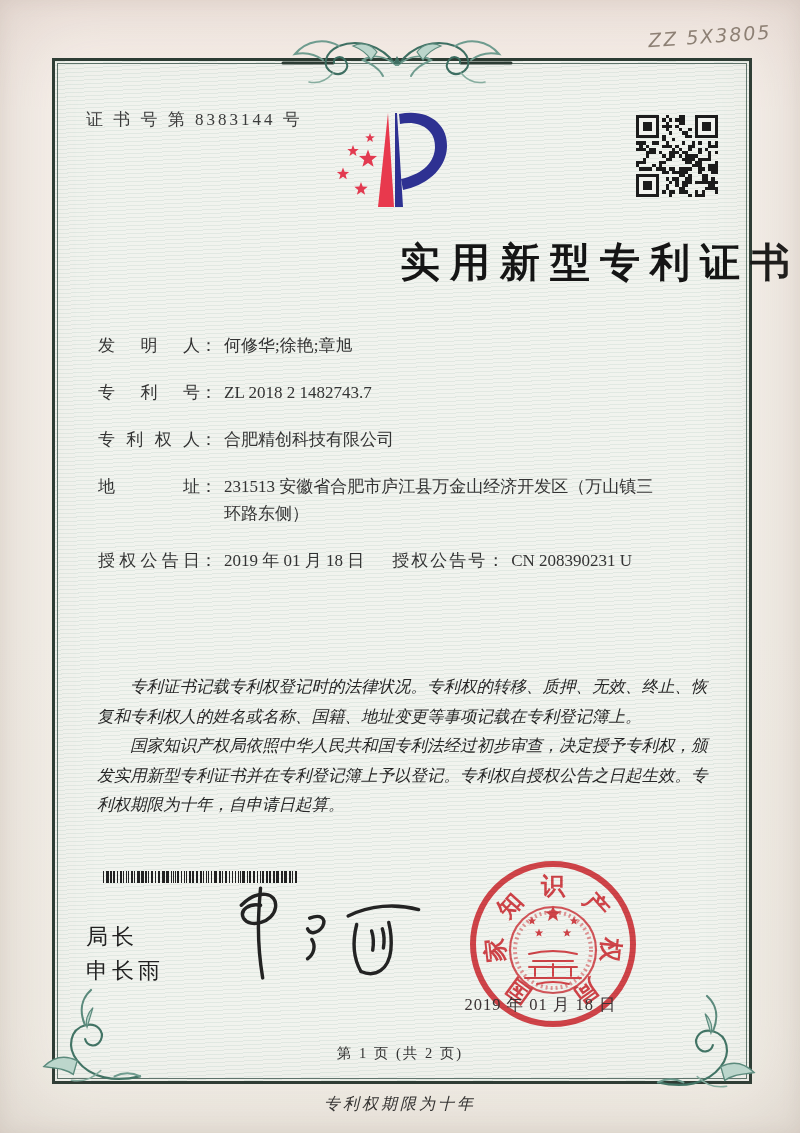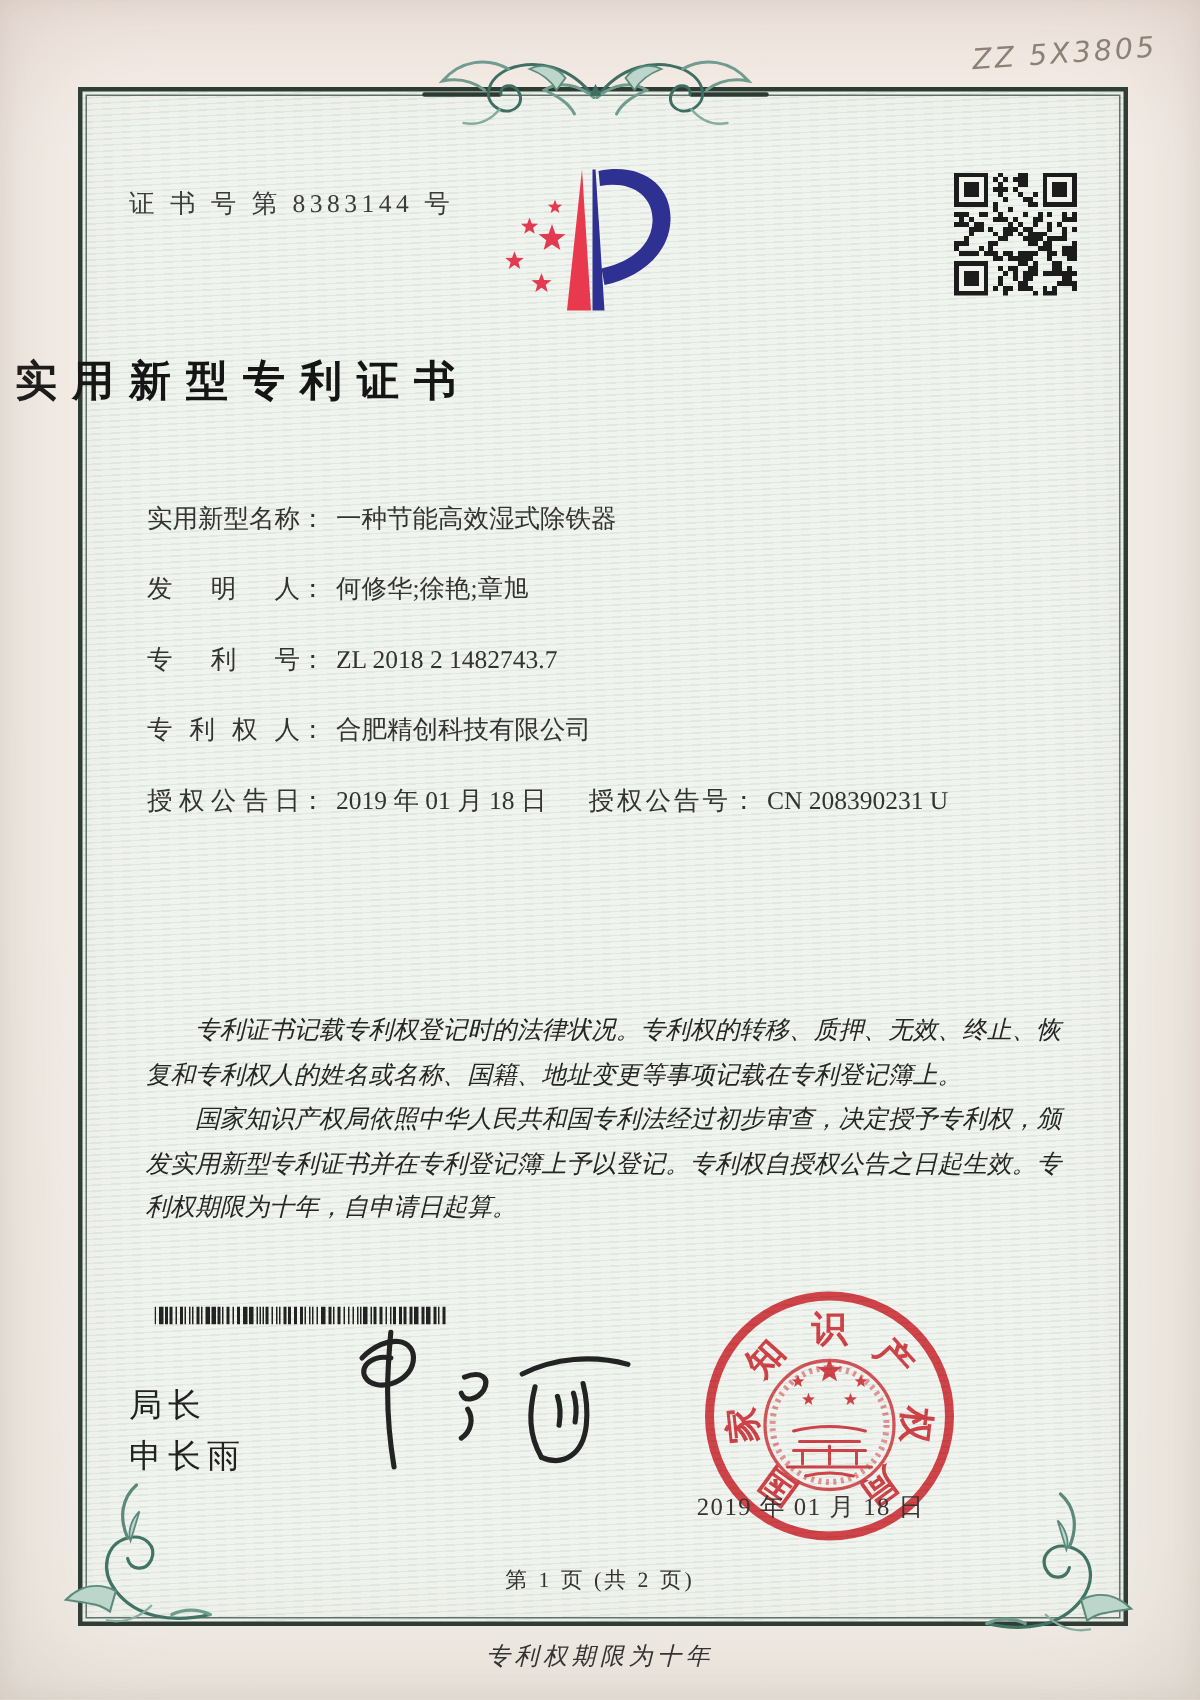--- a/index.html
+++ b/index.html
@@ -18,26 +18,26 @@
       repeating-linear-gradient(177deg, rgba(140,176,164,.16) 0 1px, rgba(255,255,255,0) 1px 4px),
       #f1f3ee;
   }
   .frame-inner{position:absolute;inset:2px;border:1px solid rgba(45,75,64,.75);pointer-events:none;}
   
   .hand-note{
     position:absolute;left:648px;top:24px;width:150px;
     font-family:"DejaVu Sans",sans-serif;font-size:19px;color:#8d8175;
     transform:rotate(-4deg);letter-spacing:2px;font-style:italic;
   }
-  .cert-no{position:absolute;left:86px;top:124px;font-size:17px;letter-spacing:3px;color:#3b3b3b;}
+  .cert-no{position:absolute;left:86px;top:108px;font-size:17px;letter-spacing:3px;color:#3b3b3b;}
   .logo{position:absolute;left:336px;top:108px;width:118px;height:112px;}
   .qr{position:absolute;left:636px;top:115px;width:82px;height:82px;}
   .title{
-    position:absolute;left:0;top:235px;width:100%;text-align:left;
-    font-size:28px;font-weight:600;letter-spacing:10px;text-indent:10px;color:#151515;
+    position:absolute;left:0;top:235px;width:100%;text-align:right;
+    font-size:40px;font-weight:600;letter-spacing:10px;text-indent:10px;color:#151515;
   }
   
   .fields{position:absolute;left:98px;top:332px;width:608px;font-size:17px;}
   .field-row{margin-bottom:20px;line-height:27px;white-space:nowrap;}
   .flabel{display:inline-block;width:102px;text-align:justify;text-align-last:justify;vertical-align:top;color:#333;}
   .fcolon{display:inline-block;vertical-align:top;color:#333;}
   .fvalue{display:inline-block;margin-left:7px;vertical-align:top;color:#333;white-space:normal;}
   .row-address .fvalue{width:432px;}
   .flabel2{display:inline-block;margin-left:28px;letter-spacing:2px;vertical-align:top;color:#333;}
   
@@ -328,30 +328,30 @@
         <rect x="0" y="18" width="7" height="7"></rect>
         <rect x="1" y="19" width="5" height="5" fill="#f2f3ef"></rect>
         <rect x="2" y="20" width="3" height="3"></rect>
       </g>
   </svg>
 
   <div class="title">实用新型专利证书</div>
 
   <div class="fields">
     <div class="field-row">
-      <span class="flabel">实用新型名称</span><span class="fcolon">：</span><span class="fvalue">一种节能高效湿式除铁器</span>
-    </div>
-    <div class="field-row">
       <span class="flabel">发明人</span><span class="fcolon">：</span><span class="fvalue">何修华;徐艳;章旭</span>
     </div>
     <div class="field-row">
       <span class="flabel">专利号</span><span class="fcolon">：</span><span class="fvalue">ZL 2018 2 1482743.7</span>
     </div>
     <div class="field-row">
       <span class="flabel">专利权人</span><span class="fcolon">：</span><span class="fvalue">合肥精创科技有限公司</span>
+    </div>
+    <div class="field-row row-address">
+      <span class="flabel">地址</span><span class="fcolon">：</span><span class="fvalue">231513 安徽省合肥市庐江县万金山经济开发区（万山镇三环路东侧）</span>
     </div>
     <div class="field-row">
       <span class="flabel">授权公告日</span><span class="fcolon">：</span><span class="fvalue">2019 年 01 月 18 日</span><span class="flabel2">授权公告号</span><span class="fcolon">：</span><span class="fvalue">CN 208390231 U</span>
     </div>
   </div>
 
   <div class="body-text">
     <p>专利证书记载专利权登记时的法律状况。专利权的转移、质押、无效、终止、恢复和专利权人的姓名或名称、国籍、地址变更等事项记载在专利登记簿上。</p>
     <p>国家知识产权局依照中华人民共和国专利法经过初步审查，决定授予专利权，颁发实用新型专利证书并在专利登记簿上予以登记。专利权自授权公告之日起生效。专利权期限为十年，自申请日起算。</p>
   </div>

